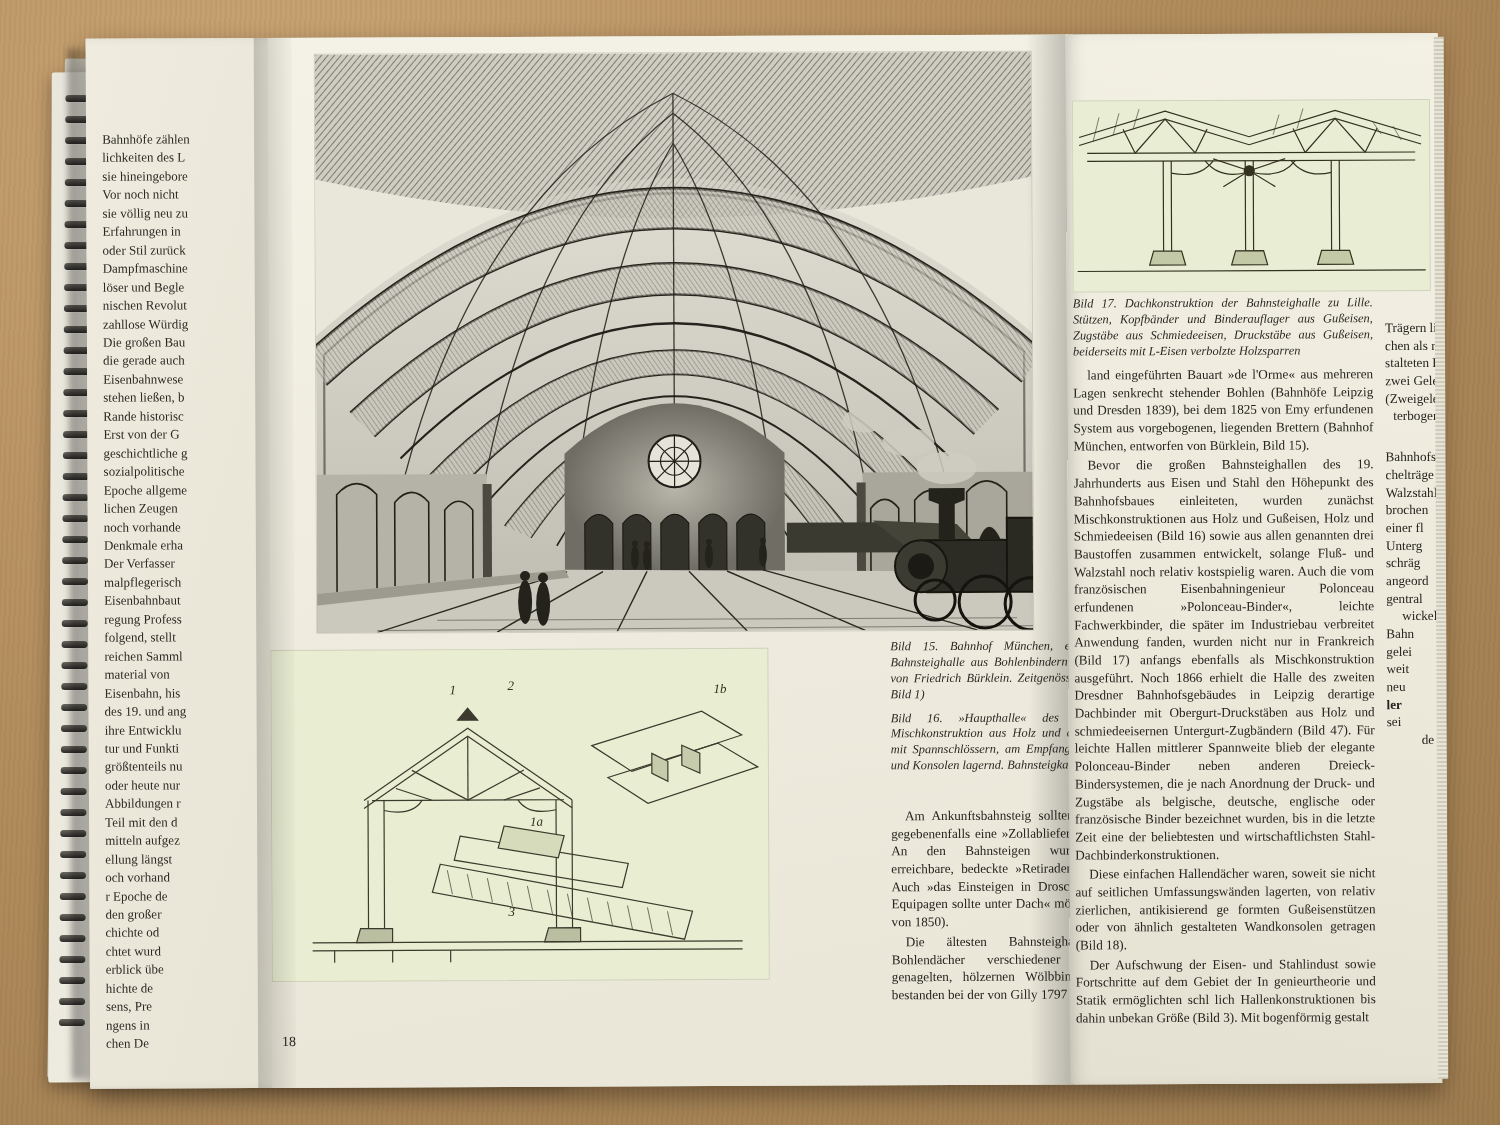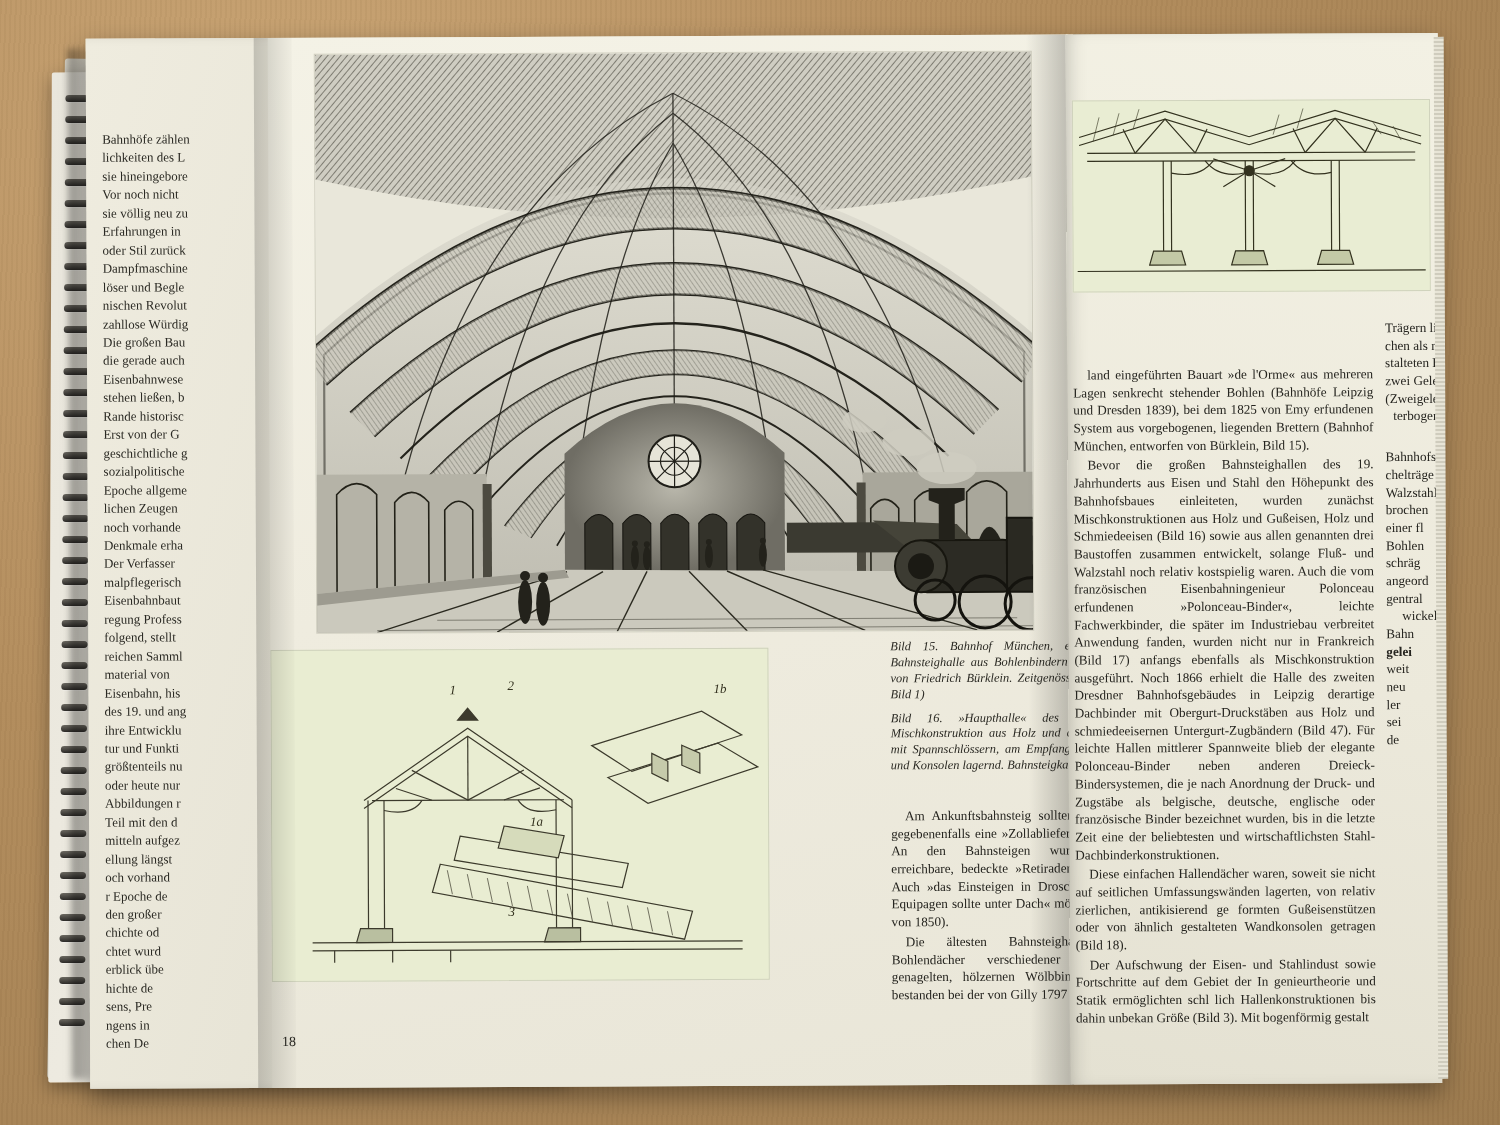--- a/index.html
+++ b/index.html
@@ -565,50 +565,53 @@
                 <path d="M 60 28 L 66 8"></path>
               <path d="M 200 34 L 206 14"></path>
                 <path d="M 224 28 L 230 8"></path>
               <path d="M 300 22 L 308 34"></path>
                 <path d="M 320 26 L 328 40"></path>
             </g>
           </g>
         </svg>
       </div>
 
+      <div class="cap-r17">
+        <p class="caption">Bild 17. Dachkonstruktion der Bahnsteighalle zu Lille. Stützen, Kopfbänder und Binderauflager aus Gußeisen, Zugstäbe aus Schmiedeeisen, Druckstäbe aus Gußeisen, beiderseits mit L-Eisen verbolzte Holzsparren</p>
+      </div>
 
       <div class="col col-r1">
         <p>land eingeführten Bauart »de l'Orme« aus mehreren Lagen senkrecht stehender Bohlen (Bahnhöfe Leipzig und Dresden 1839), bei dem 1825 von Emy erfundenen System aus vorgebogenen, liegenden Brettern (Bahnhof München, entworfen von Bürklein, Bild 15).</p>
         <p>Bevor die großen Bahnsteighallen des 19. Jahrhunderts aus Eisen und Stahl den Höhepunkt des Bahnhofsbaues einleiteten, wurden zunächst Mischkonstruktionen aus Holz und Gußeisen, Holz und Schmiedeeisen (Bild 16) sowie aus allen genannten drei Baustoffen zusammen entwickelt, solange Fluß- und Walzstahl noch relativ kostspielig waren. Auch die vom französischen Eisenbahningenieur Polonceau erfundenen »Polonceau-Binder«, leichte Fachwerkbinder, die später im Industriebau verbreitet Anwendung fanden, wurden nicht nur in Frankreich (Bild 17) anfangs ebenfalls als Mischkonstruktion ausgeführt. Noch 1866 erhielt die Halle des zweiten Dresdner Bahnhofsgebäudes in Leipzig derartige Dachbinder mit Obergurt-Druckstäben aus Holz und schmiedeeisernen Untergurt-Zugbändern (Bild 47). Für leichte Hallen mittlerer Spannweite blieb der elegante Polonceau-Binder neben anderen Dreieck-Bindersystemen, die je nach Anordnung der Druck- und Zugstäbe als belgische, deutsche, englische oder französische Binder bezeichnet wurden, bis in die letzte Zeit eine der beliebtesten und wirtschaftlichsten Stahl-Dachbinderkonstruktionen.</p>
         <p>Diese einfachen Hallendächer waren, soweit sie nicht auf seitlichen Umfassungswänden lagerten, von relativ zierlichen, antikisierend ge formten Gußeisenstützen oder von ähnlich gestalteten Wandkonsolen getragen (Bild 18).</p>
         <p>Der Aufschwung der Eisen- und Stahlindust sowie Fortschritte auf dem Gebiet der In genieurtheorie und Statik ermöglichten schl lich Hallenkonstruktionen bis dahin unbekan Größe (Bild 3). Mit bogenförmig gestalt</p>
       </div>
 
       <div class="col col-r2" id="cutCol">
           <div style="white-space: nowrap;">Trägern lie</div>
           <div style="white-space: nowrap;">chen als m</div>
           <div style="white-space: nowrap;">stalteten B</div>
           <div style="white-space: nowrap;">zwei Gele</div>
           <div style="white-space: nowrap;">(Zweigelen</div>
           <div style="white-space: nowrap; margin-left: 8px;">terbogen-</div>
           <div style="white-space: nowrap; margin-top: 23px;">Bahnhofs</div>
           <div style="white-space: nowrap;">chelträge</div>
           <div style="white-space: nowrap;">Walzstahl</div>
           <div style="white-space: nowrap;">brochen</div>
           <div style="white-space: nowrap;">einer fl</div>
-          <div style="white-space: nowrap;">Bohlen</div>
+          <div style="white-space: nowrap;">Unterg</div>
           <div style="white-space: nowrap;">schräg</div>
           <div style="white-space: nowrap;">angeord</div>
           <div style="white-space: nowrap;">gentral</div>
           <div style="white-space: nowrap; margin-left: 16px;">wickelt</div>
           <div style="white-space: nowrap;">Bahn</div>
-          <div style="white-space: nowrap; font-weight: bold;">gelei</div>
+          <div style="white-space: nowrap;">gelei</div>
           <div style="white-space: nowrap;">weit</div>
           <div style="white-space: nowrap;">neu</div>
-          <div style="white-space: nowrap;">ler</div>
+          <div style="white-space: nowrap; font-weight: bold;">ler</div>
           <div style="white-space: nowrap;">sei</div>
-          <div style="white-space: nowrap;">de</div>
+          <div style="white-space: nowrap; margin-left: 35px;">de</div>
         </div>
     </div>
 
     <div class="edge"></div>
   </div>
 </div>
 
 </body></html>

